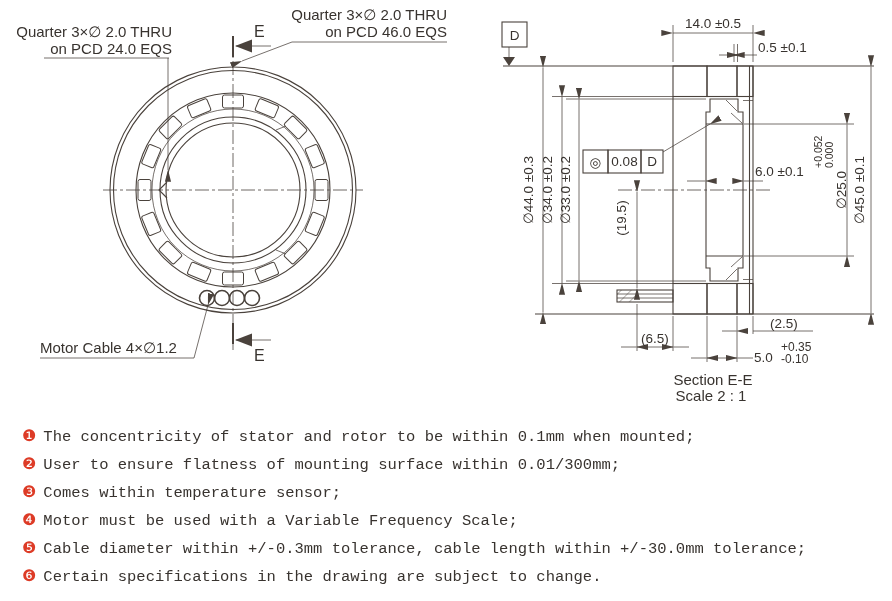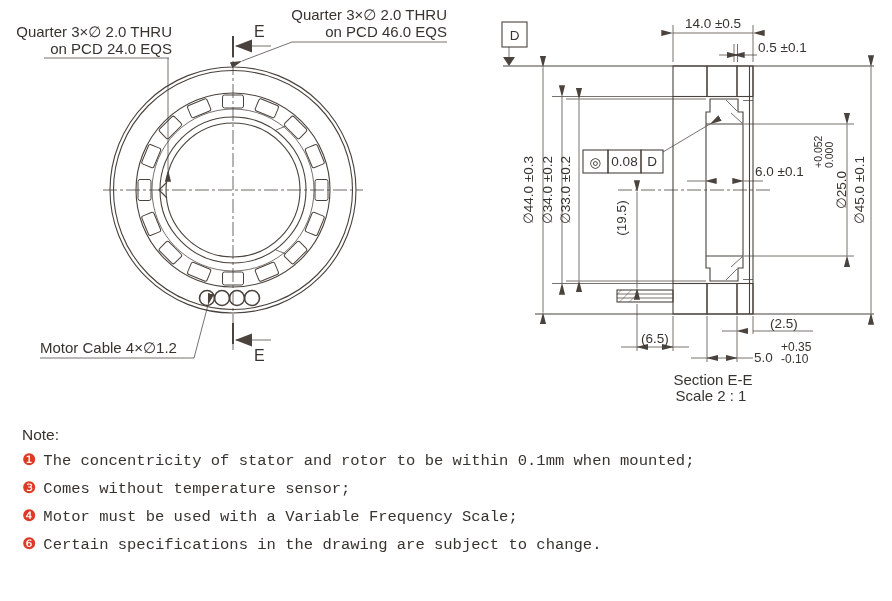--- a/index.html
+++ b/index.html
@@ -248,19 +248,20 @@
 
     <g>
       <text class="t15" x="713" y="385" text-anchor="middle">Section E-E</text>
       <text class="t15" x="711" y="401" text-anchor="middle">Scale 2 : 1</text>
     </g>
   </g>
 </svg>
 
 
 <div class="notes">
-  <div class="notes-heading">Note:</div>
   <div class="note-line"><span class="note-num">❶</span><span>The concentricity of stator and rotor to be within 0.1mm when mounted;</span></div>
-  <div class="note-line"><span class="note-num">❸</span><span>Comes without temperature sensor;</span></div>
+  <div class="note-line"><span class="note-num">❷</span><span>User to ensure flatness of mounting surface within 0.01/300mm;</span></div>
+  <div class="note-line"><span class="note-num">❸</span><span>Comes within temperature sensor;</span></div>
   <div class="note-line"><span class="note-num">❹</span><span>Motor must be used with a Variable Frequency Scale;</span></div>
+  <div class="note-line"><span class="note-num">❺</span><span>Cable diameter within +/-0.3mm tolerance, cable length within +/-30.0mm tolerance;</span></div>
   <div class="note-line"><span class="note-num">❻</span><span>Certain specifications in the drawing are subject to change.</span></div>
 </div>
 </div>
 
 </body></html>

